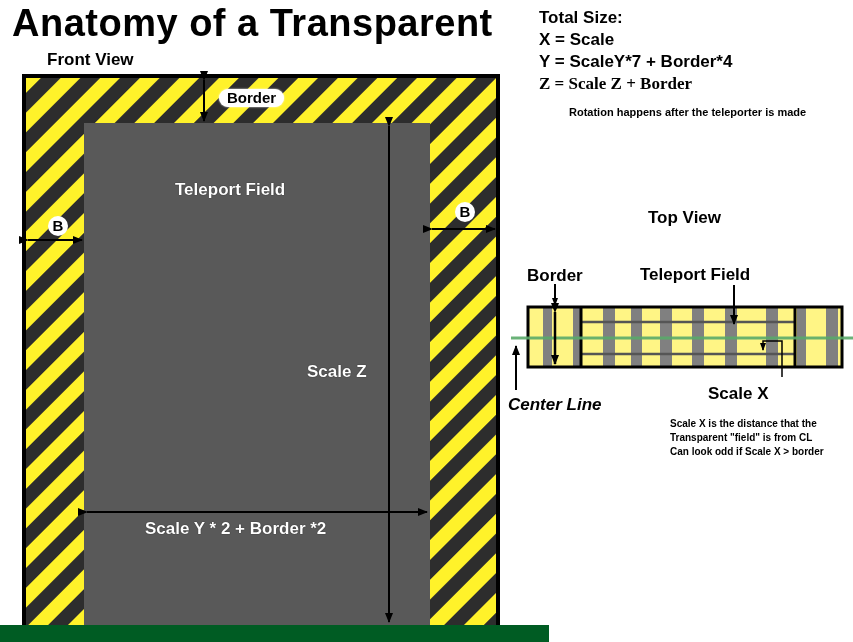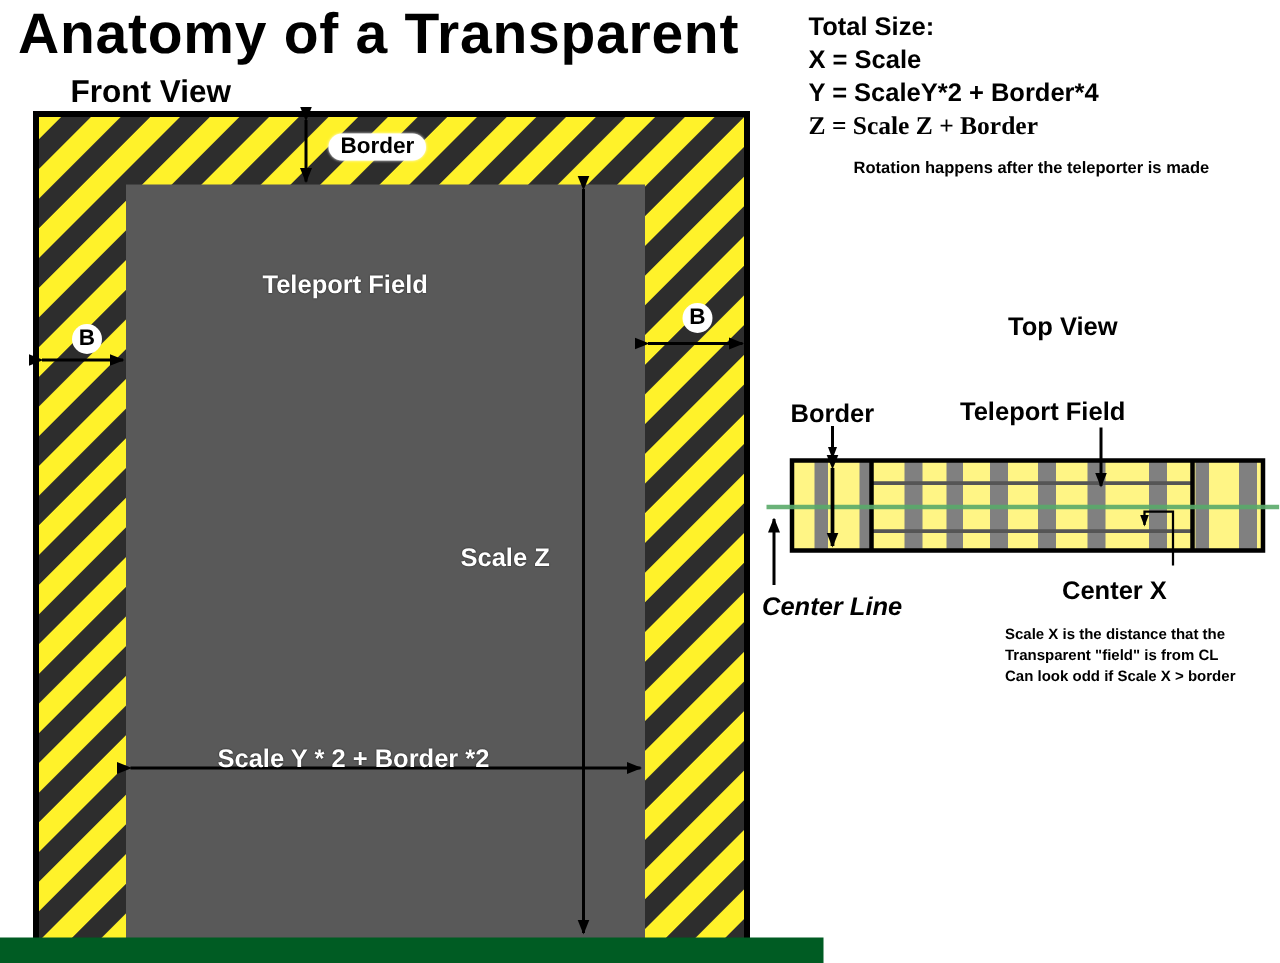--- a/index.html
+++ b/index.html
@@ -4,24 +4,24 @@
 <style>
   html, body { margin: 0; padding: 0; }
   body {
     width: 853px; height: 642px; position: relative; overflow: hidden;
     background: #ffffff;
     font-family: "Liberation Sans", sans-serif;
     font-weight: bold; color: #000;
   }
   .abs { position: absolute; }
   #title { left: 12px; top: 2px; font-size: 38px; font-weight: 900; letter-spacing: 0.5px; white-space: nowrap; }
-  #front-title { left: 47px; top: 50px; font-size: 21px; white-space: nowrap; }
+  #front-title { left: 47px; top: 50px; font-size: 17px; white-space: nowrap; }
   .info-line { font-size: 17px; white-space: nowrap; left: 539px; }
   #rot-note { left: 539px; top: 106px; font-size: 11px; white-space: nowrap; margin-left: 30px; }
-  #top-title { left: 648px; top: 208px; font-size: 17px; white-space: nowrap; margin-left: 24px; }
+  #top-title { left: 648px; top: 208px; font-size: 17px; white-space: nowrap; }
   .wlbl { color: #fff; font-size: 17px; white-space: nowrap; text-shadow: 0 0 1px #000; }
   .pill {
     background: #fff; border-radius: 10px; padding: 0 8px; font-size: 15px; line-height: 18px;
     box-shadow: 0 0 2px #fff;
   }
   .circ {
     width: 20px; height: 20px; border-radius: 50%; background: #fff; font-size: 15px;
     text-align: center; line-height: 20px;
   }
   .tv-lbl { font-size: 17px; white-space: nowrap; }
@@ -29,21 +29,21 @@
   svg { position: absolute; left: 0; top: 0; }
 </style>
 </head>
 <body>
 
 <div id="title" class="abs">Anatomy of a Transparent</div>
 <div id="front-title" class="abs">Front View</div>
 
 <div class="abs info-line" style="top:8px;">Total Size:</div>
 <div class="abs info-line" style="top:30px;">X = Scale</div>
-<div class="abs info-line" style="top:52px;">Y = ScaleY*2 + Border*4</div>
+<div class="abs info-line" style="top:52px;">Y = ScaleY*7 + Border*4</div>
 <div class="abs info-line" style="top:74px;font-family:Liberation Serif, serif;">Z = Scale Z + Border</div>
 <div id="rot-note" class="abs">Rotation happens after the teleporter is made</div>
 
 <svg width="853" height="642">
   <defs>
     <pattern id="hazard" patternUnits="userSpaceOnUse" width="28" height="28" patternTransform="rotate(45)">
       <rect width="28" height="28" fill="#fff22a"></rect>
       <rect width="14" height="28" fill="#2d2d2d"></rect>
     </pattern>
     <marker id="ah" markerWidth="10" markerHeight="10" refX="9" refY="5" orient="auto" markerUnits="userSpaceOnUse">
@@ -102,23 +102,23 @@
   <polyline points="782,377 782,341 763,341 763,350" fill="none" stroke="#000" stroke-width="1.5" marker-end="url(#ahs)"></polyline>
 
   <rect x="0" y="625" width="549" height="17" fill="#005c23"></rect>
 </svg>
 
 <div class="abs pill" style="left:219px; top:89px;">Border</div>
 <div class="abs circ" style="left:48px; top:216px;">B</div>
 <div class="abs circ" style="left:455px; top:202px;">B</div>
 <div class="abs wlbl" style="left:175px; top:180px;">Teleport Field</div>
 <div class="abs wlbl" style="left:307px; top:362px;text-align:right;">Scale Z</div>
-<div class="abs wlbl" style="left:145px; top:496px;">Scale Y * 2 + Border *2</div>
+<div class="abs wlbl" style="left:145px; top:519px;">Scale Y * 2 + Border *2</div>
 
 <div id="top-title" class="abs">Top View</div>
 <div class="abs tv-lbl" style="left:527px; top:266px;">Border</div>
 <div class="abs tv-lbl" style="left:640px; top:265px;">Teleport Field</div>
-<div class="abs tv-lbl" style="left:708px; top:384px;">Center X</div>
+<div class="abs tv-lbl" style="left:708px; top:384px;">Scale X</div>
 <div class="abs tv-lbl" style="left:508px; top:395px;font-style:italic;">Center Line</div>
 
 <div class="abs note" style="left:626px; top:417px;">Scale X is the distance that the</div>
 <div class="abs note" style="left:626px; top:431px;">Transparent "field" is from CL</div>
 <div class="abs note" style="left:626px; top:445px;">Can look odd if Scale X &gt; border</div>
 
 </body></html>

